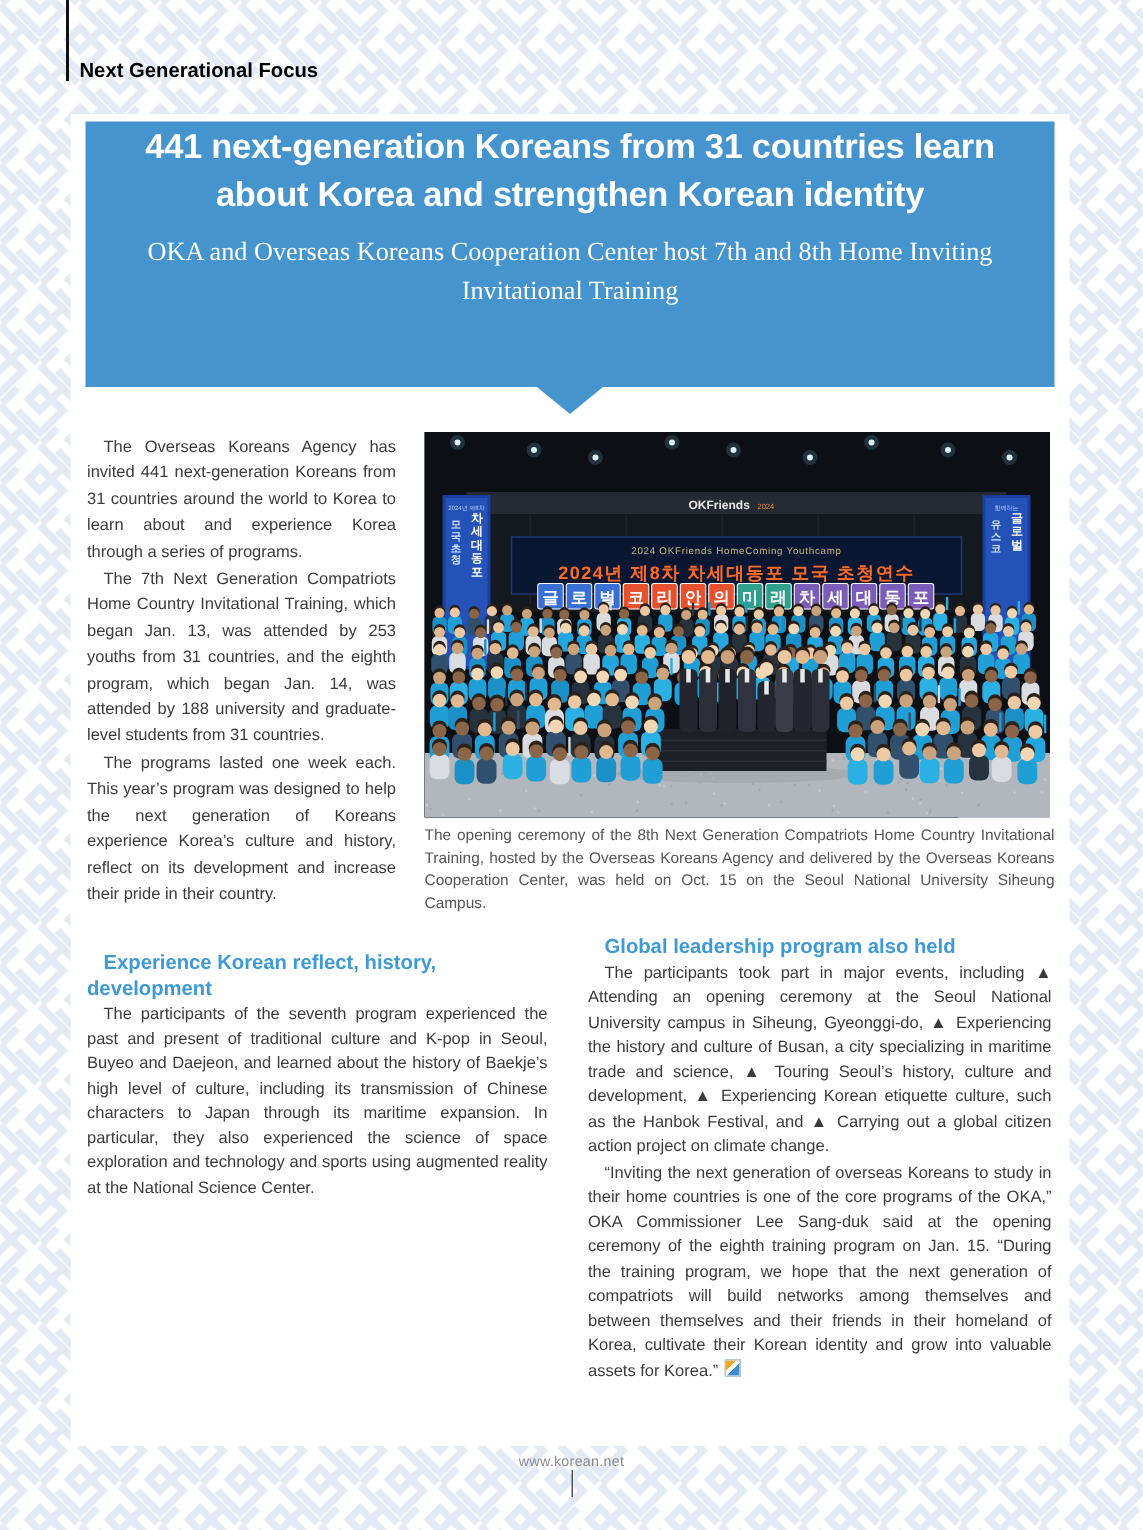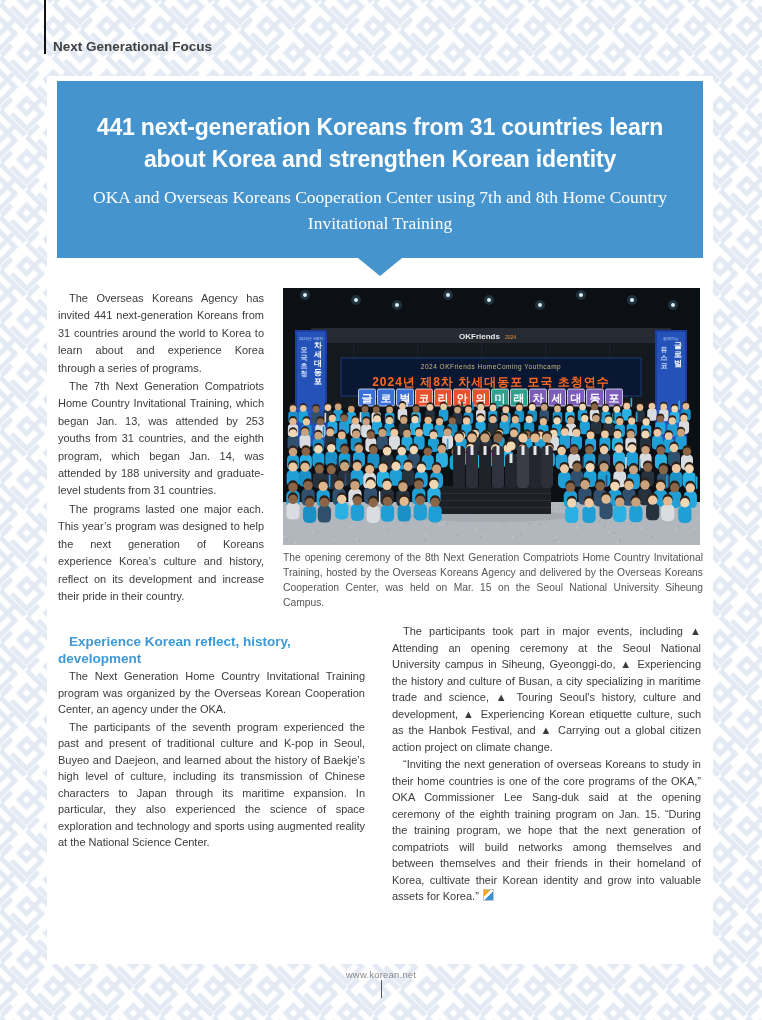--- a/index.html
+++ b/index.html
@@ -12,26 +12,26 @@
   .bg-pattern{position:absolute;left:0;top:0;z-index:0;}
   .white-panel{
     position:absolute;left:47px;top:76px;width:666px;height:888px;
     background:#ffffff;z-index:1;
   }
   .top-tick{
     position:absolute;left:44px;top:0;width:2px;height:54px;background:#111;z-index:2;
   }
   .kicker{
     position:absolute;left:53px;top:39px;z-index:2;
-    font-size:13.5px;font-weight:bold;color:#404040;letter-spacing:0;
+    font-size:13.5px;font-weight:bold;color:#000000;letter-spacing:0;
   }
   .title-box{
     position:absolute;left:57px;top:81px;width:646px;height:177px;
     background:#4594ce;z-index:2;color:#fff;text-align:center;
-    box-sizing:border-box;padding-top:30px;
+    box-sizing:border-box;
   }
   .title-box h1{
     margin:0 auto;max-width:600px;
     font-size:23px;line-height:1.4;font-weight:bold;letter-spacing:-0.2px;
   }
   .title-box h2{
     margin:10px auto 0;max-width:575px;
     font-family:"Liberation Serif","DejaVu Serif",serif;
     font-size:17.5px;line-height:1.45;font-weight:normal;
   }
@@ -85,28 +85,28 @@
   <rect width="762" height="1020" fill="url(#fret)"></rect>
 </svg>
 
 <div class="white-panel"></div>
 
 <div class="top-tick"></div>
 <div class="kicker">Next Generational Focus</div>
 
 <div class="title-box">
   <h1>441 next-generation Koreans from 31 countries learn about Korea and strengthen Korean identity</h1>
-  <h2>OKA and Overseas Koreans Cooperation Center using 7th and 8th Home Country Invitational Training</h2>
+  <h2>OKA and Overseas Koreans Cooperation Center host 7th and 8th Home Inviting Invitational Training</h2>
 </div>
 <div class="title-pointer"></div>
 
 <div class="col intro-col">
   <p>The Overseas Koreans Agency has invited 441 next-generation Koreans from 31 countries around the world to Korea to learn about and experience Korea through a series of programs.</p>
   <p>The 7th Next Generation Compatriots Home Country Invitational Training, which began Jan. 13, was attended by 253 youths from 31 countries, and the eighth program, which began Jan. 14, was attended by 188 university and graduate-level students from 31 countries.</p>
-  <p>The programs lasted one major each. This year’s program was designed to help the next generation of Koreans experience Korea’s culture and history, reflect on its development and increase their pride in their country.</p>
+  <p>The programs lasted one week each. This year’s program was designed to help the next generation of Koreans experience Korea’s culture and history, reflect on its development and increase their pride in their country.</p>
 </div>
 
 <div class="photo-wrap">
   <svg id="photo-svg" width="417" height="257" viewBox="0 0 417 257" xmlns="http://www.w3.org/2000/svg">
       <rect x="0" y="0" width="417" height="257" fill="#0c0f14"></rect>
       <circle cx="22" cy="7" r="5" fill="#7fd4ff" opacity="0.18"></circle>
       <circle cx="22" cy="7" r="2" fill="#e8fbff" opacity="0.95"></circle>
       <circle cx="73" cy="12" r="5" fill="#7fd4ff" opacity="0.18"></circle>
       <circle cx="73" cy="12" r="2" fill="#e8fbff" opacity="0.95"></circle>
       <circle cx="114" cy="17" r="5" fill="#7fd4ff" opacity="0.18"></circle>
@@ -880,29 +880,29 @@
       <rect x="246" y="158" width="12" height="42" rx="4" fill="#23262e"></rect>
       <rect x="250.5" y="158" width="3" height="9" fill="#e8e8e8"></rect>
       <circle cx="252" cy="148" r="5" fill="#2b2118"></circle>
       <circle cx="252" cy="150" r="4.6" fill="#e2b88f"></circle>
       <rect x="258" y="158" width="12" height="42" rx="4" fill="#2c2f38"></rect>
       <rect x="262.5" y="158" width="3" height="9" fill="#e8e8e8"></rect>
       <circle cx="264" cy="148" r="5" fill="#2b2118"></circle>
       <circle cx="264" cy="150" r="4.6" fill="#caa27c"></circle>
     </svg>
 </div>
-<div class="caption">The opening ceremony of the 8th Next Generation Compatriots Home Country Invitational Training, hosted by the Overseas Koreans Agency and delivered by the Overseas Koreans Cooperation Center, was held on Mar. 15 on the Seoul National University Siheung Campus.</div>
+<div class="caption">The opening ceremony of the 8th Next Generation Compatriots Home Country Invitational Training, hosted by the Overseas Koreans Agency and delivered by the Overseas Koreans Cooperation Center, was held on Oct. 15 on the Seoul National University Siheung Campus.</div>
 
 <div class="col sec-col sec-left">
   <p class="sec-heading">Experience Korean reflect, history, development</p>
-  <p>The Next Generation Home Country Invitational Training program was organized by the Overseas Korean Cooperation Center, an agency under the OKA.</p>
   <p>The participants of the seventh program experienced the past and present of traditional culture and K-pop in Seoul, Buyeo and Daejeon, and learned about the history of Baekje’s high level of culture, including its transmission of Chinese characters to Japan through its maritime expansion. In particular, they also experienced the science of space exploration and technology and sports using augmented reality at the National Science Center.</p>
 </div>
 
 <div class="col sec-col sec-right">
+  <p class="sec-heading">Global leadership program also held</p>
   <p>The participants took part in major events, including ▲ Attending an opening ceremony at the Seoul National University campus in Siheung, Gyeonggi-do, ▲ Experiencing the history and culture of Busan, a city specializing in maritime trade and science, ▲ Touring Seoul’s history, culture and development, ▲ Experiencing Korean etiquette culture, such as the Hanbok Festival, and ▲ Carrying out a global citizen action project on climate change.</p>
   <p><span>“Inviting the next generation of overseas Koreans to study in their home countries is one of the core programs of the OKA,” OKA Commissioner Lee Sang-duk said at the opening ceremony of the eighth training program on Jan. 15. “During the training program, we hope that the next generation of compatriots will build networks among themselves and between themselves and their friends in their homeland of Korea, cultivate their Korean identity and grow into valuable assets for Korea.”</span><span class="endmark"></span></p>
 </div>
 
 <div class="footer">
   <span class="site">www.korean.net</span>
   <span class="divider"></span>
   <span class="page-no">19</span>
 </div>
 

